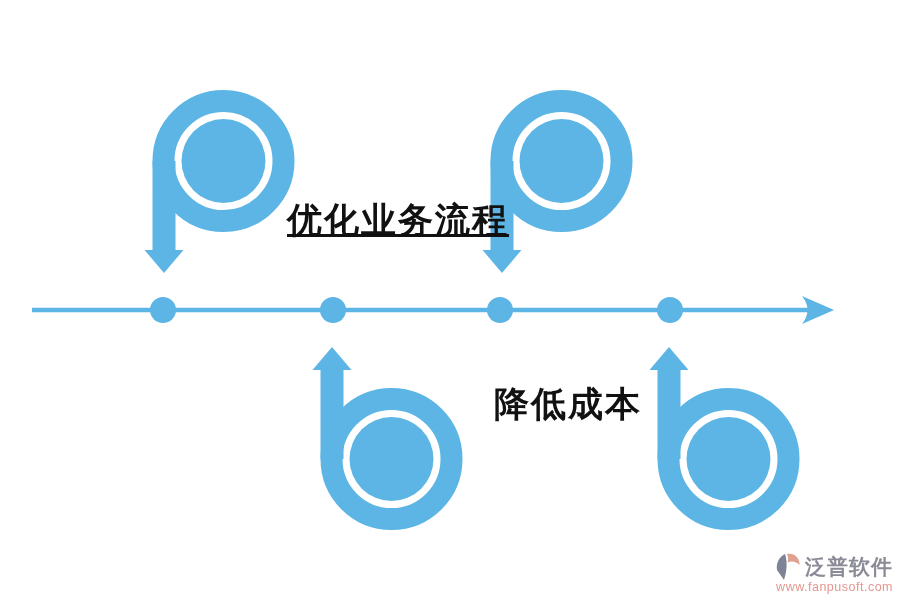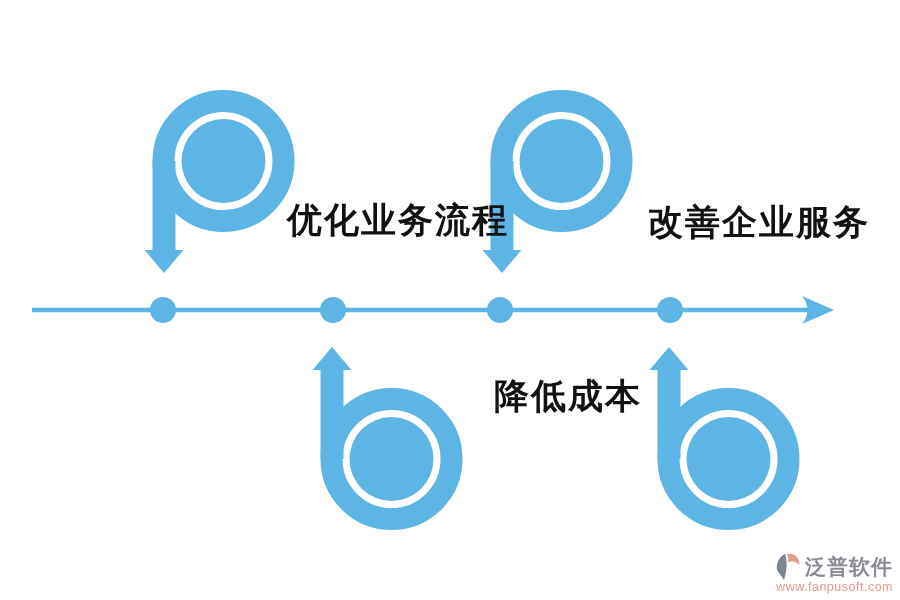--- a/index.html
+++ b/index.html
@@ -53,23 +53,22 @@
     <circle class="fill-acc" cx="500" cy="310" r="13"></circle>
     <circle class="fill-acc" cx="670" cy="310" r="13"></circle>
 
     <use href="#spiral-arrow" transform="translate(164,273)"></use>
     <use href="#spiral-arrow" transform="translate(502,273)"></use>
 
     <use href="#spiral-arrow" transform="translate(332,347) scale(1,-1)"></use>
     <use href="#spiral-arrow" transform="translate(669,347) scale(1,-1)"></use>
   </svg>
 
-  <div class="step-label" style="left:287px;top:197px;">优化业务流程</div>
-  <div class="step-label" style="left:648px;top:199px;">改善企业服务</div>
-  <div class="step-label" style="left:494px;top:373px;">降低成本</div>
+  <div class="step-label" style="left:287px;top:197px;text-decoration:underline;">优化业务流程</div>
+  <div class="step-label" style="left:494px;top:381px;">降低成本</div>
 
   <div class="watermark">
     <div class="watermark-row">
       <svg width="28" height="28" viewBox="0 0 28 28">
         <path class="logo-left" d="M11,1 C5,4 2,10 3,17 L10,27 C12,21 13,14 12.5,9 C12.3,6 11.8,3 11,1 Z"></path>
         <path class="logo-right" d="M13,1 C20,-0.5 26,5 25.5,12 C22.5,8.5 17.5,7.5 13.5,9.5 C14.5,6.5 14.2,3.5 13,1 Z"></path>
       </svg>
       <span class="brand-name">泛普软件</span>
     </div>
     <div class="brand-url">www.fanpusoft.com</div>

